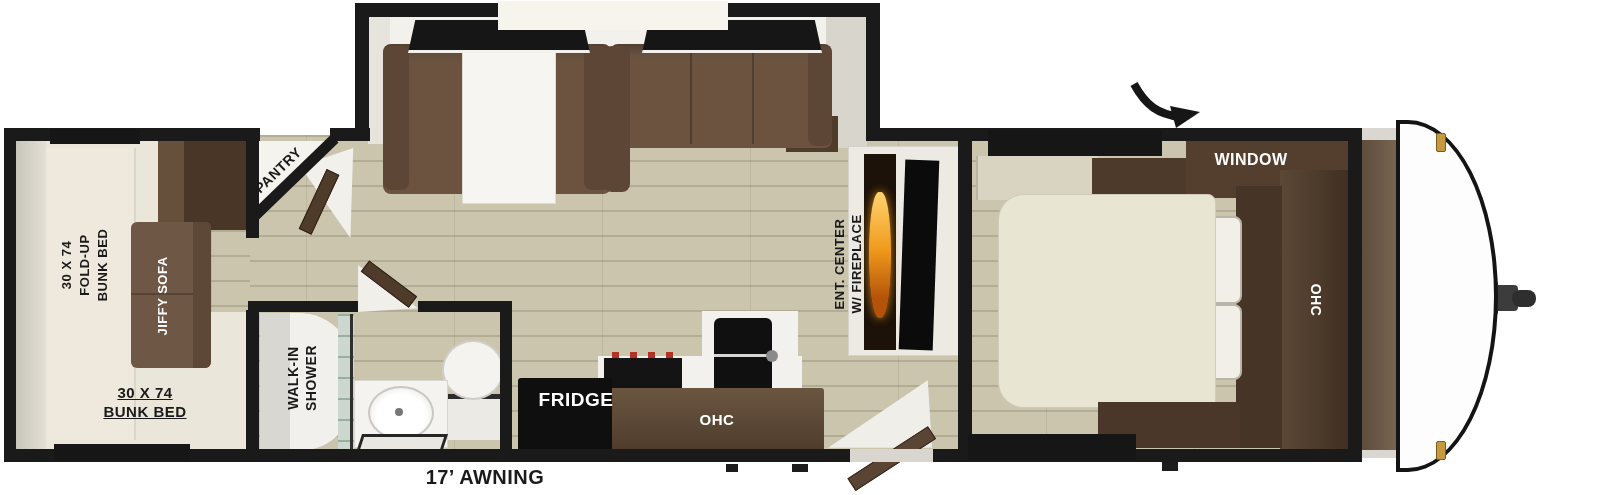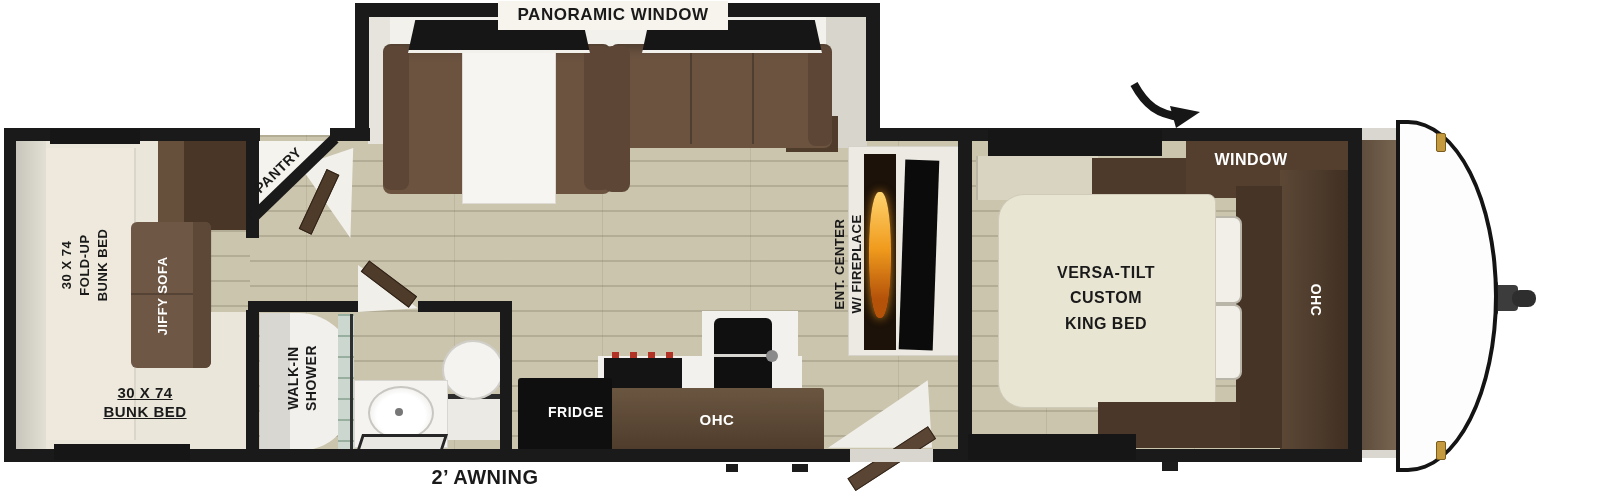--- a/index.html
+++ b/index.html
@@ -130,38 +130,34 @@
   <div class="win" style="left:408px;top:20px;width:182px;height:30px;clip-path:polygon(4% 0,96% 0,100% 100%,0 100%);border-bottom:3px solid #f2f1ec;"></div>
   <div class="win" style="left:642px;top:20px;width:180px;height:30px;clip-path:polygon(4% 0,96% 0,100% 100%,0 100%);border-bottom:3px solid #f2f1ec;"></div>
   <div class="win" style="left:988px;top:130px;width:174px;height:26px;"></div>
   <div class="win" style="left:968px;top:434px;width:168px;height:26px;"></div>
 
   <div class="abs" style="left:726px;top:464px;width:12px;height:8px;background:#1c1c1c;"></div>
   <div class="abs" style="left:792px;top:464px;width:16px;height:8px;background:#1c1c1c;"></div>
   <div class="abs" style="left:1162px;top:462px;width:16px;height:9px;background:#1c1c1c;"></div>
 
   <div class="abs" style="left:498px;top:1px;width:230px;height:29px;background:#f6f4ec;"></div>
-  <div class="lbl" style="left:498px;top:3px;width:230px;height:24px;font-size:17px;">PANORAMIC WINDOW</div>
   <div class="lbl rotccw" style="left:230px;top:161px;width:96px;height:18px;font-size:14px;transform:rotate(-44deg);">PANTRY</div>
   <div class="lbl rotccw" style="left:25px;top:238px;width:120px;height:54px;font-size:13px;line-height:1.4;">30 X 74
 FOLD-UP
 BUNK BED</div>
   <div class="lbl white rotccw" style="left:108px;top:288px;width:110px;height:16px;font-size:13px;">JIFFY SOFA</div>
   <div class="lbl" style="left:80px;top:382px;width:130px;height:40px;font-size:15px;text-decoration:underline;">30 X 74
 BUNK BED</div>
   <div class="lbl rotccw" style="left:247px;top:358px;width:110px;height:40px;font-size:14px;">WALK-IN
 SHOWER</div>
-  <div class="lbl white" style="left:518px;top:402px;width:116px;height:20px;font-size:14px;">FRIDGE</div>
+  <div class="lbl white" style="left:518px;top:390px;width:116px;height:20px;font-size:19px;">FRIDGE</div>
   <div class="lbl white" style="left:612px;top:410px;width:210px;height:20px;font-size:15px;">OHC</div>
   <div class="lbl rotccw" style="left:789px;top:244px;width:120px;height:40px;font-size:13px;">ENT. CENTER
 W/ FIREPLACE</div>
-  <div class="lbl" style="left:1026px;top:258px;width:160px;height:80px;font-size:16px;line-height:1.6;">VERSA-TILT
-CUSTOM
-KING BED</div>
   <div class="lbl white" style="left:1196px;top:150px;width:110px;height:20px;font-size:16px;">WINDOW</div>
   <div class="lbl white rotcw" style="left:1288px;top:291px;width:56px;height:18px;font-size:14px;">OHC</div>
   <svg class="abs" style="left:1128px;top:80px;" width="74" height="48" viewBox="0 0 74 48">
     <path d="M6,4 C18,26 30,34 52,37" fill="none" stroke="#161616" stroke-width="8"></path>
     <path d="M42,26 L72,32 L48,48 Z" fill="#161616"></path>
   </svg>
-  <div class="lbl" style="left:400px;top:464px;width:170px;height:26px;font-size:20px;">2’ AWNING</div>
+  <div class="lbl" style="left:400px;top:464px;width:170px;height:26px;font-size:20px;">17’ AWNING</div>
 
 </div>
 
 </body></html>

